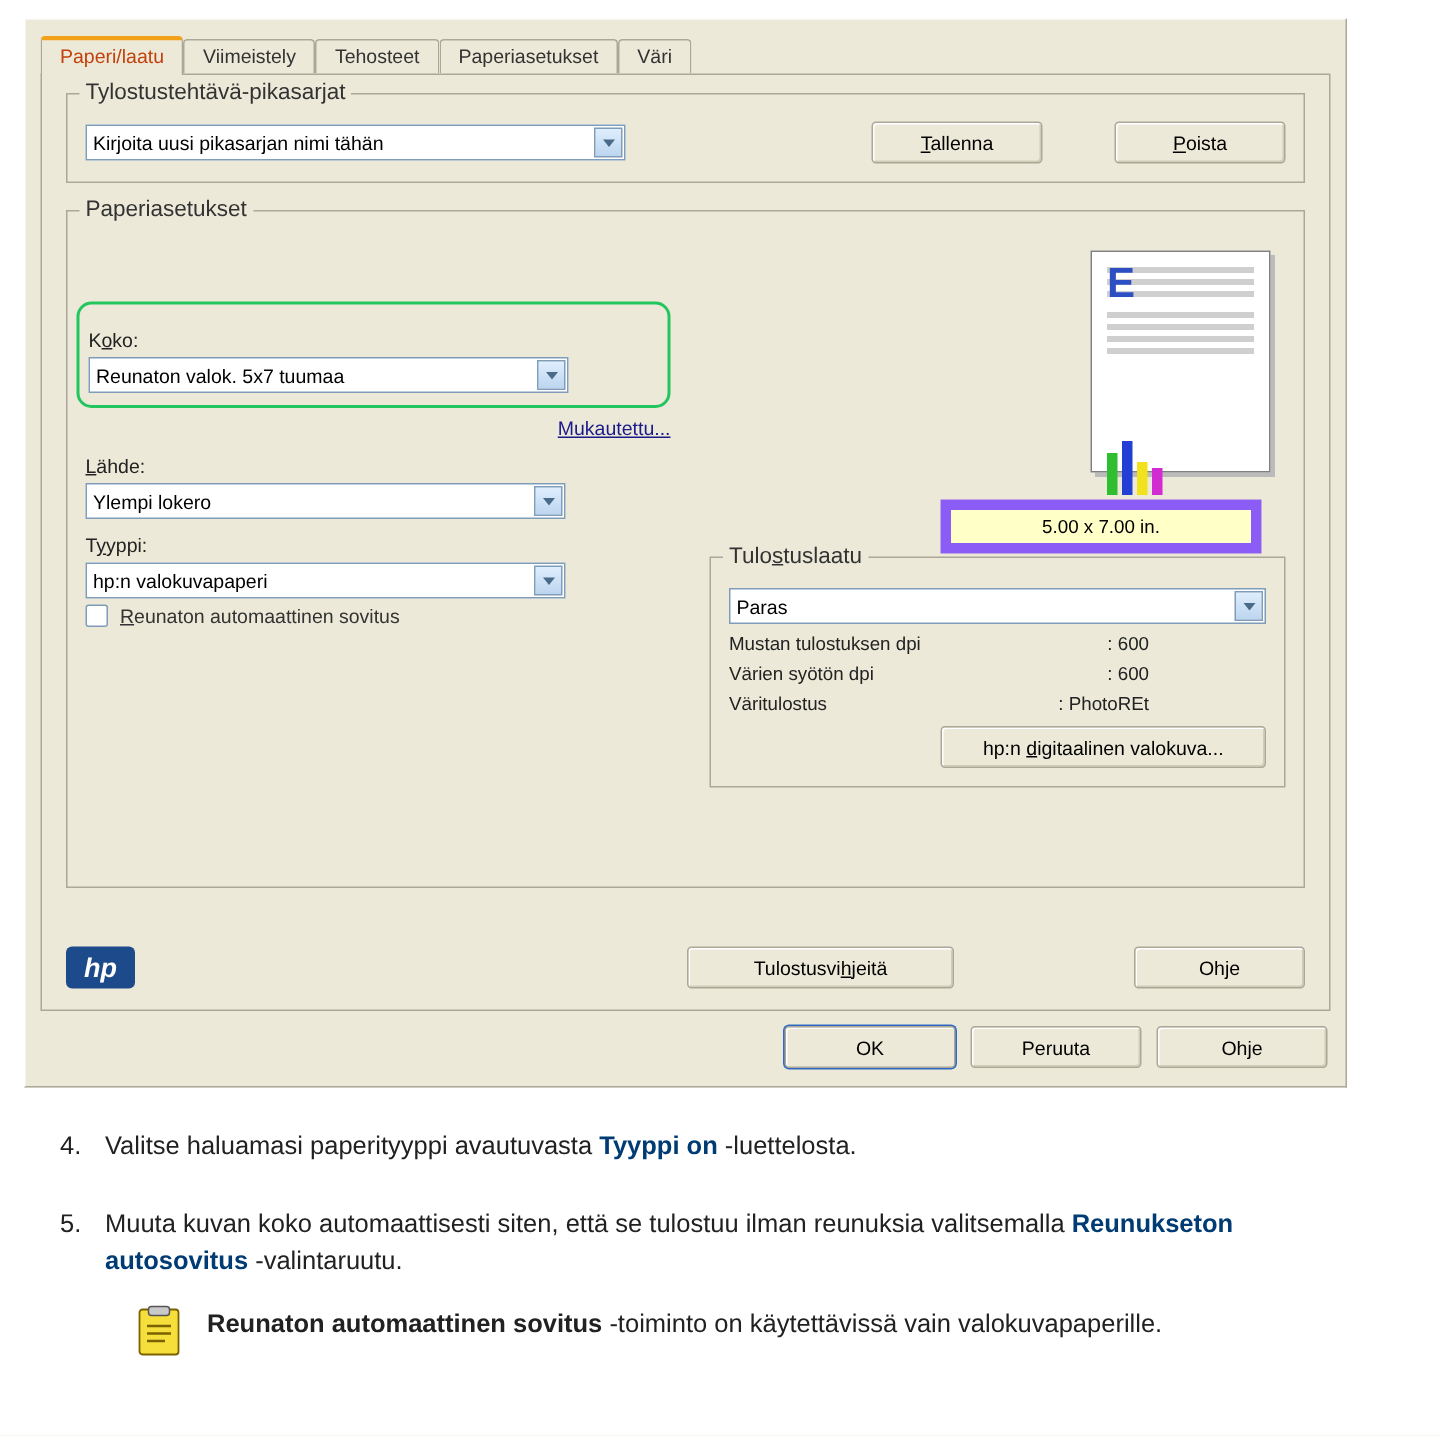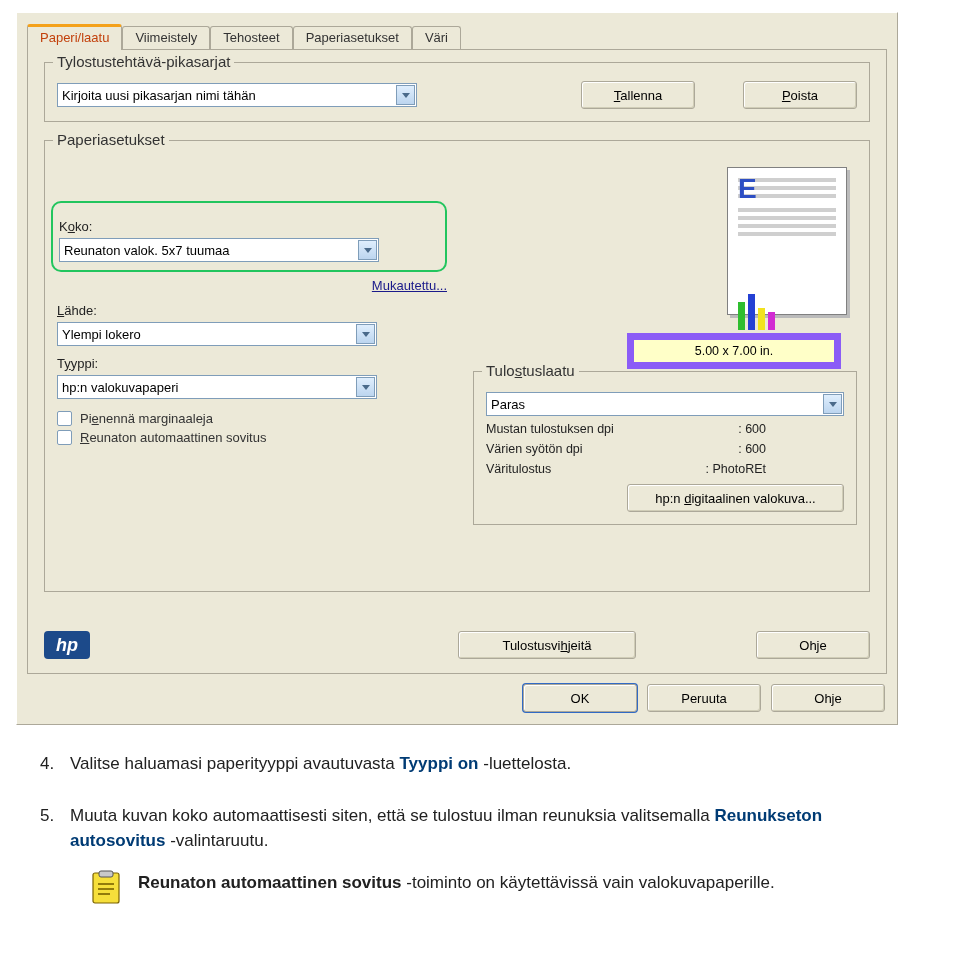--- a/index.html
+++ b/index.html
@@ -313,24 +313,20 @@
               <span>Ylempi lokero</span>
               <span class="arrow"></span>
             </div>
 
             <span class="caption">T<span class="ul">y</span>yppi:</span>
             <div class="combo" style="width:320px; margin-top:4px">
               <span>hp:n valokuvapaperi</span>
               <span class="arrow"></span>
             </div>
 
-            <div class="checkbox" style="margin-top:12px">
-              <span class="cb"></span>
-              <span>Pi<span class="ul">e</span>nennä marginaaleja</span>
-            </div>
             <div class="checkbox">
               <span class="cb"></span>
               <span><span class="ul">R</span>eunaton automaattinen sovitus</span>
             </div>
           </div>
 
           <div class="paper-right">
             <div class="preview">
               <span class="e">E</span>
               <div class="txt"></div>

